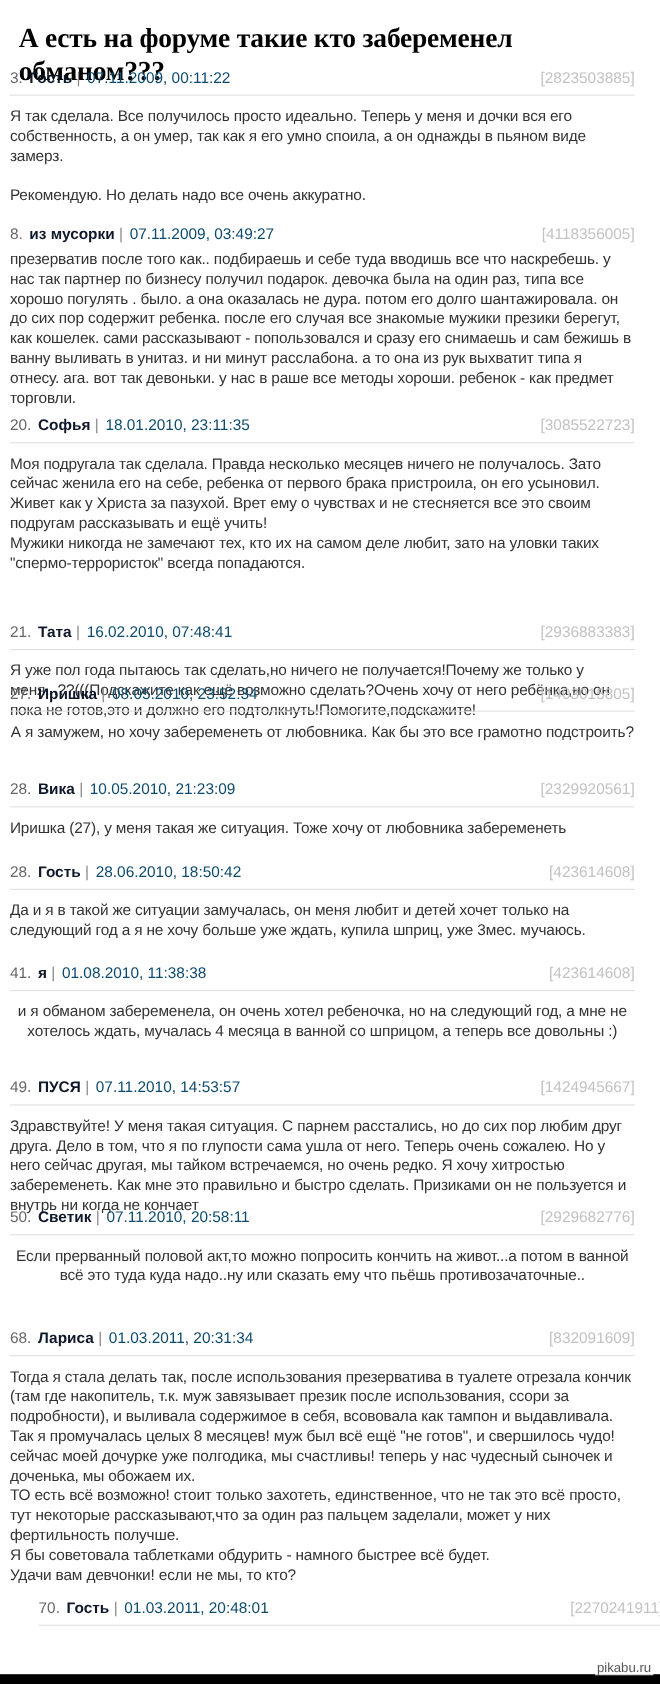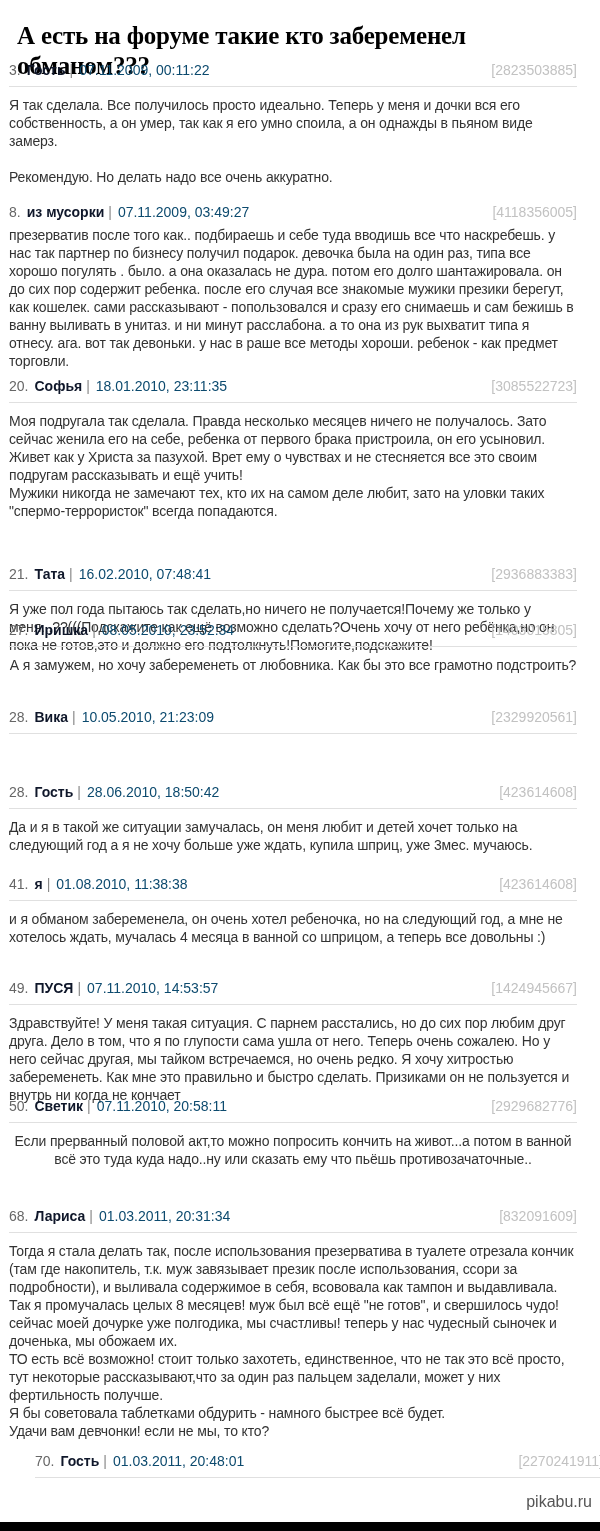--- a/index.html
+++ b/index.html
@@ -50,22 +50,22 @@
     letter-spacing: -0.15px;
   }
   .footer-bar {
     position: absolute;
     left: 0; bottom: 0;
     width: 600px; height: 9px;
     background: #000;
   }
   .watermark {
     position: absolute;
-    right: 6px; bottom: 20px;
-    font-size: 16px;
+    right: 6px; bottom: 8px;
+    font-size: 12px;
     color: #555;
     background: rgba(255,255,255,0.8);
     padding: 0 2px;
   }
 </style>
 </head>
 <body>
 
 <h1 class="title">А есть на форуме такие кто забеременел обманом???</h1>
 
@@ -133,35 +133,36 @@
 
 <div class="post" style="top:707px;">
   <div class="post-header">
     <span class="post-num">28.</span>
     <span class="post-author">Вика</span>
     <span class="post-sep">|</span>
     <span class="post-date">10.05.2010, 21:23:09</span>
     <span class="post-id">[2329920561]</span>
   </div>
   <div class="post-divider"></div>
+  <div class="post-body">Иришка (27), у меня такая же ситуация. Тоже хочу от любовника забеременеть</div>
 </div>
 
 <div class="post" style="top:782px;">
   <div class="post-header">
     <span class="post-num">28.</span>
     <span class="post-author">Гость</span>
     <span class="post-sep">|</span>
     <span class="post-date">28.06.2010, 18:50:42</span>
     <span class="post-id">[423614608]</span>
   </div>
   <div class="post-divider"></div>
   <div class="post-body">Да и я в такой же ситуации замучалась, он меня любит и детей хочет только на следующий год а я не хочу больше уже ждать, купила шприц, уже 3мес. мучаюсь.</div>
 </div>
 
-<div class="post" style="top:874px;">
+<div class="post" style="top:874px;text-align:center;">
   <div class="post-header">
     <span class="post-num">41.</span>
     <span class="post-author">я</span>
     <span class="post-sep">|</span>
     <span class="post-date">01.08.2010, 11:38:38</span>
     <span class="post-id">[423614608]</span>
   </div>
   <div class="post-divider"></div>
   <div class="post-body">и я обманом забеременела, он очень хотел ребеночка, но на следующий год, а мне не хотелось ждать, мучалась 4 месяца в ванной со шприцом, а теперь все довольны :)</div>
 </div>

